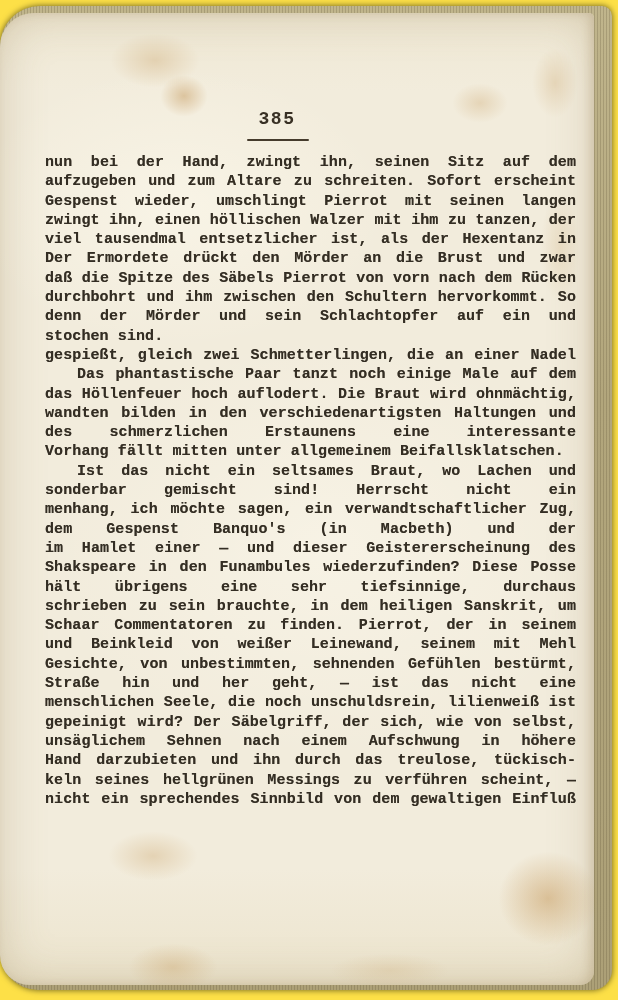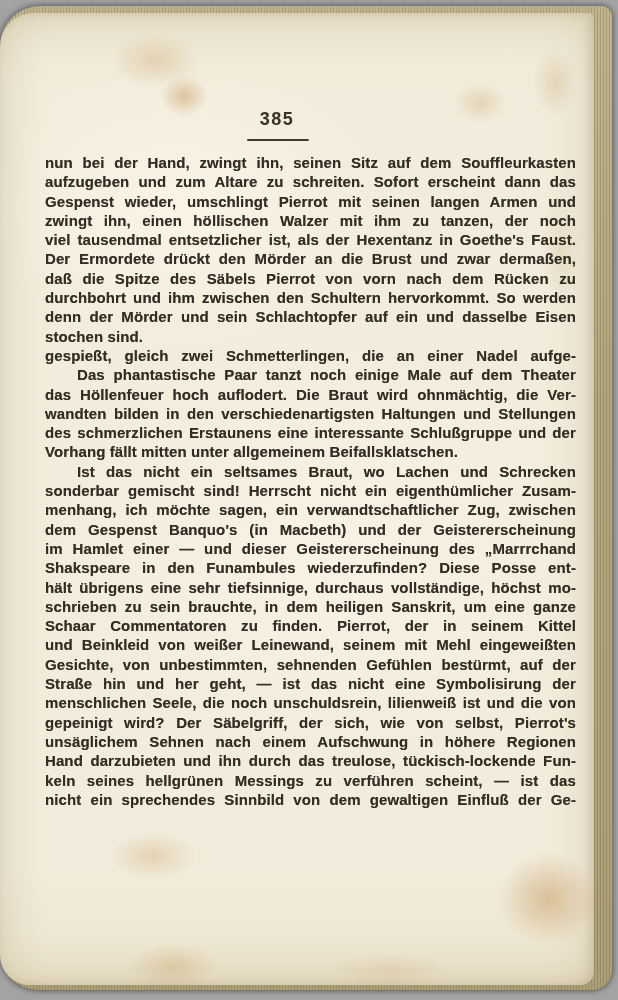--- a/index.html
+++ b/index.html
@@ -1,19 +1,19 @@
 <!DOCTYPE html>
 <html lang="de"><head>
 <meta charset="utf-8">
 <style>
   html,body{margin:0;padding:0;background:#15120e;}
   .scan{
     position:relative;width:618px;height:1000px;overflow:hidden;
-    background:#a3a3a3;
-    font-family:Liberation Sans, sans-serif;
+    background:#fde047;
+    font-family:Liberation Mono, monospace;
   }
   
   .fore-edge{
     position:absolute;left:0;top:6px;width:612px;height:984px;
     background:#b4a87e;
     background-image:repeating-linear-gradient(90deg, rgba(60,48,25,.18) 0 1px, rgba(0,0,0,0) 1px 3px),
       linear-gradient(180deg,#c0b58c 0%,#b2a67c 40%,#aca077 100%);
     border-radius:40px 10px 20px 38px;
     box-shadow:0 0 6px rgba(0,0,0,.6);
   }

